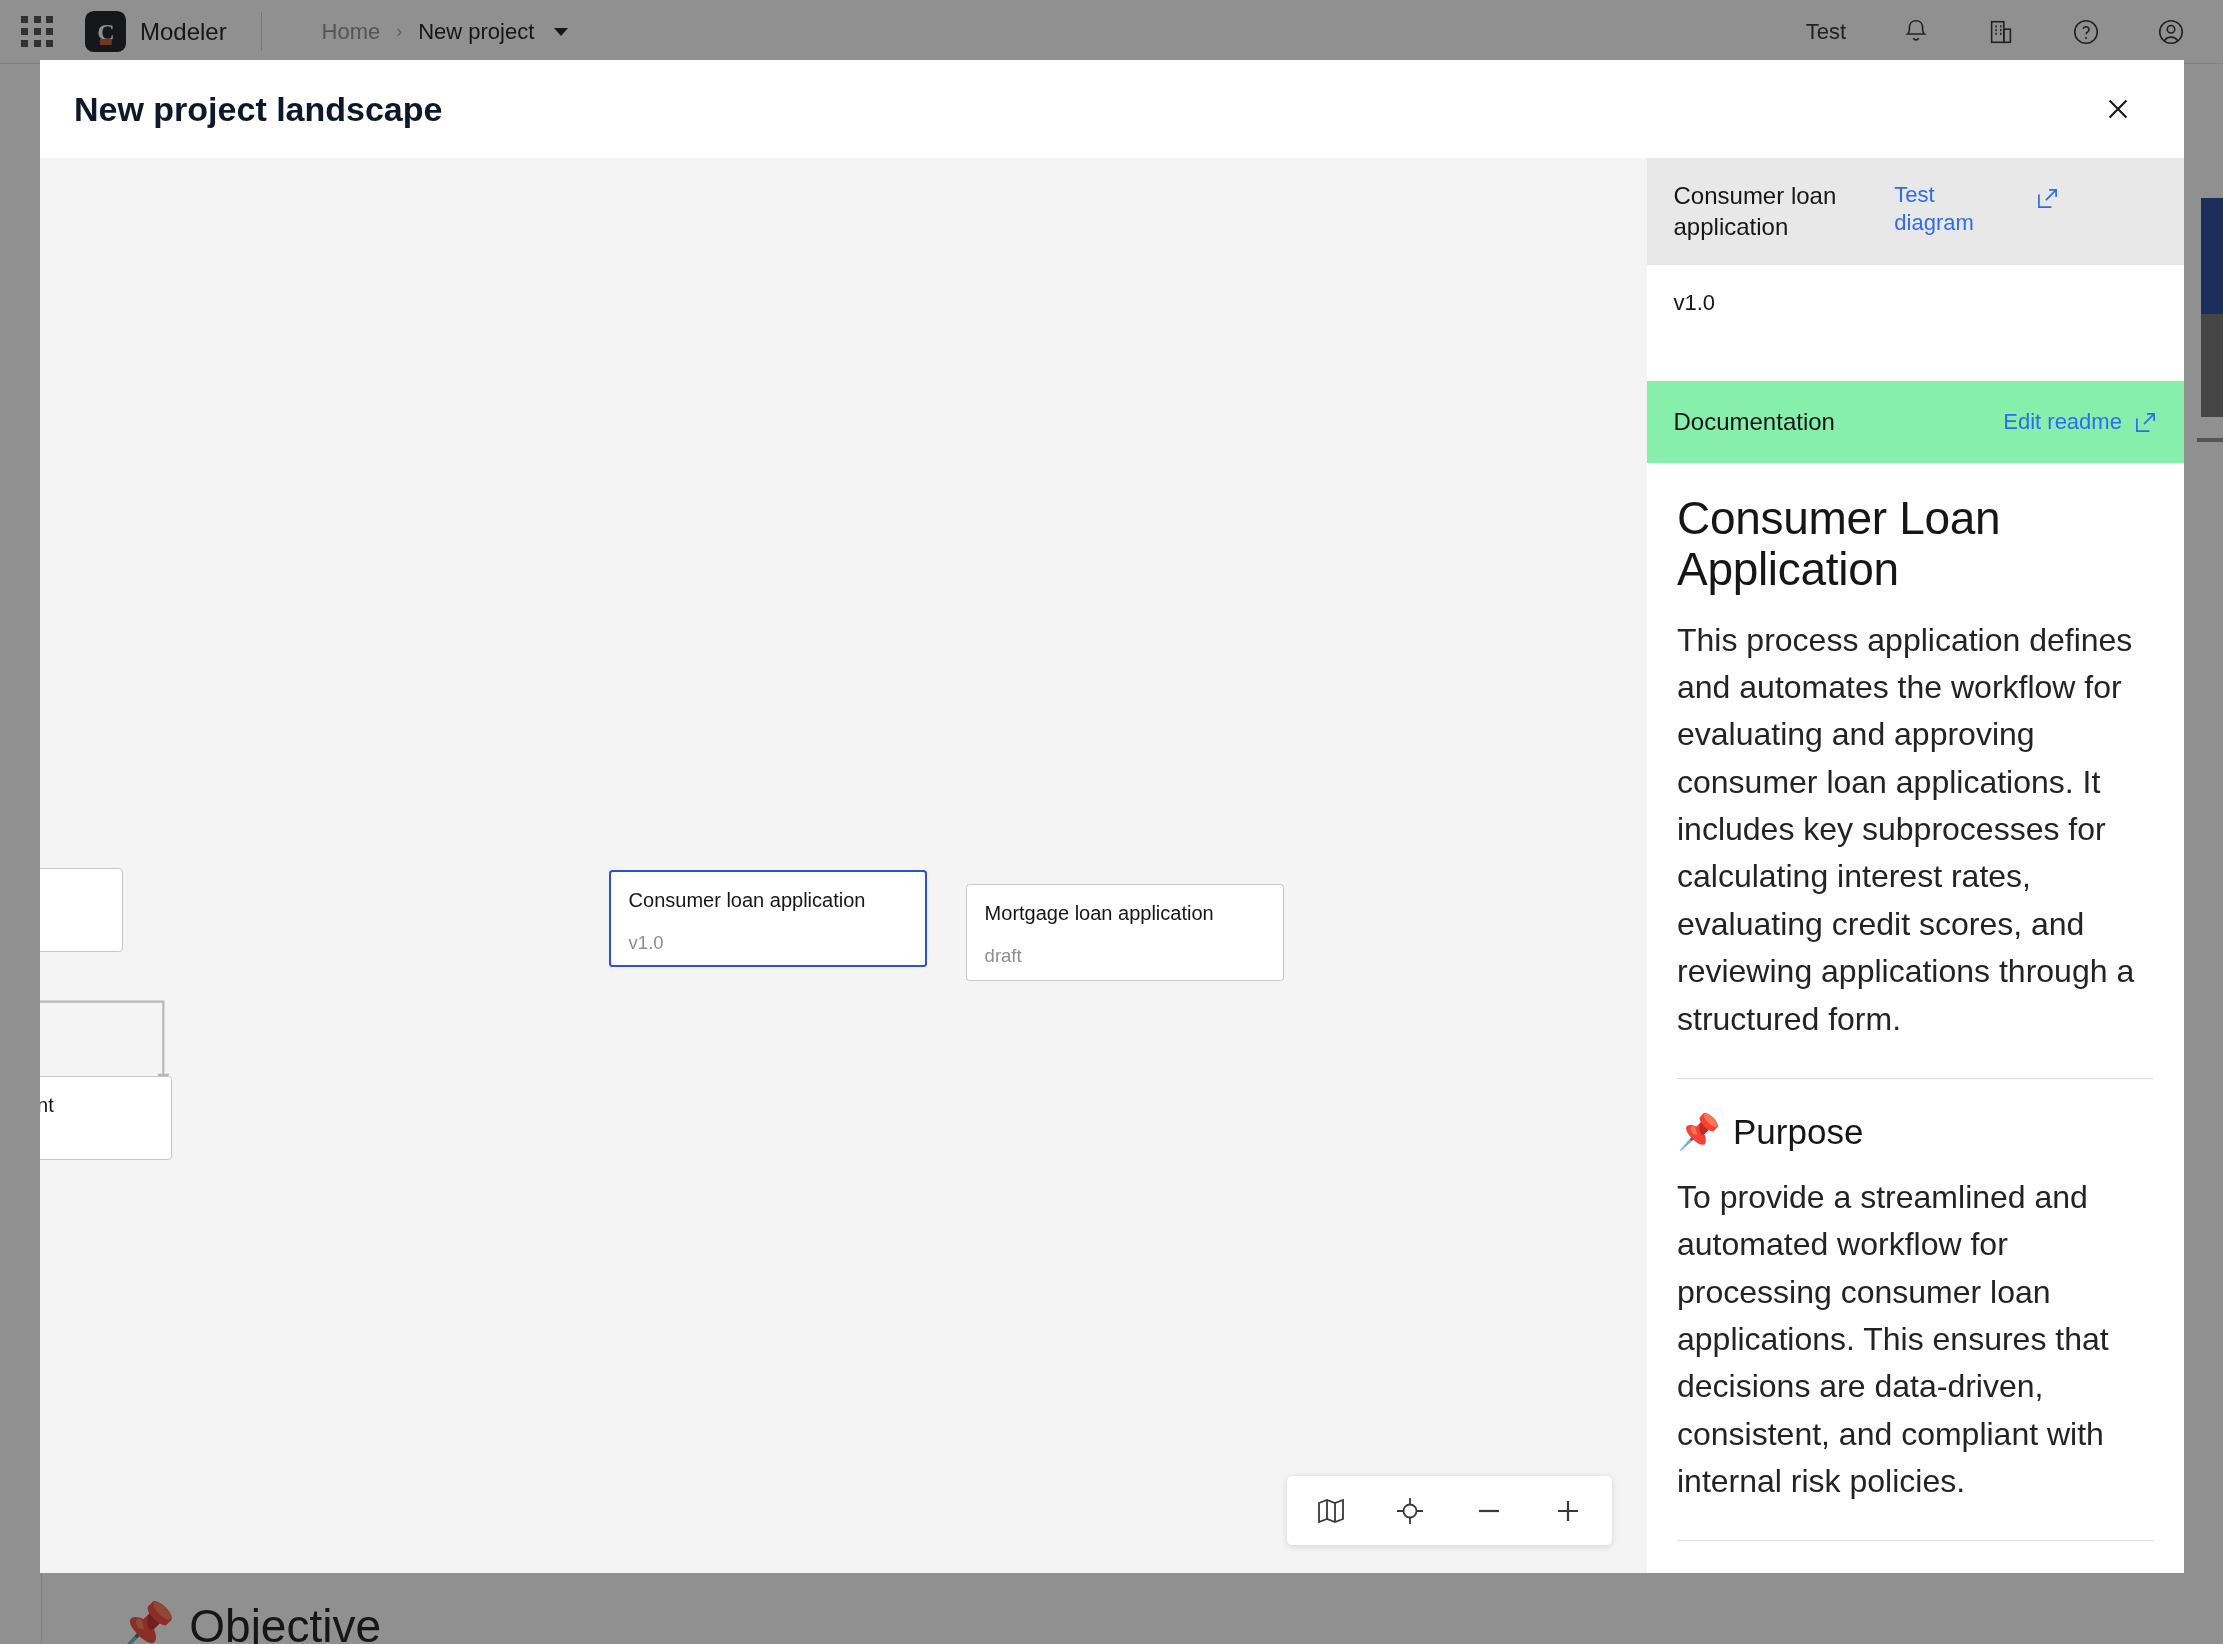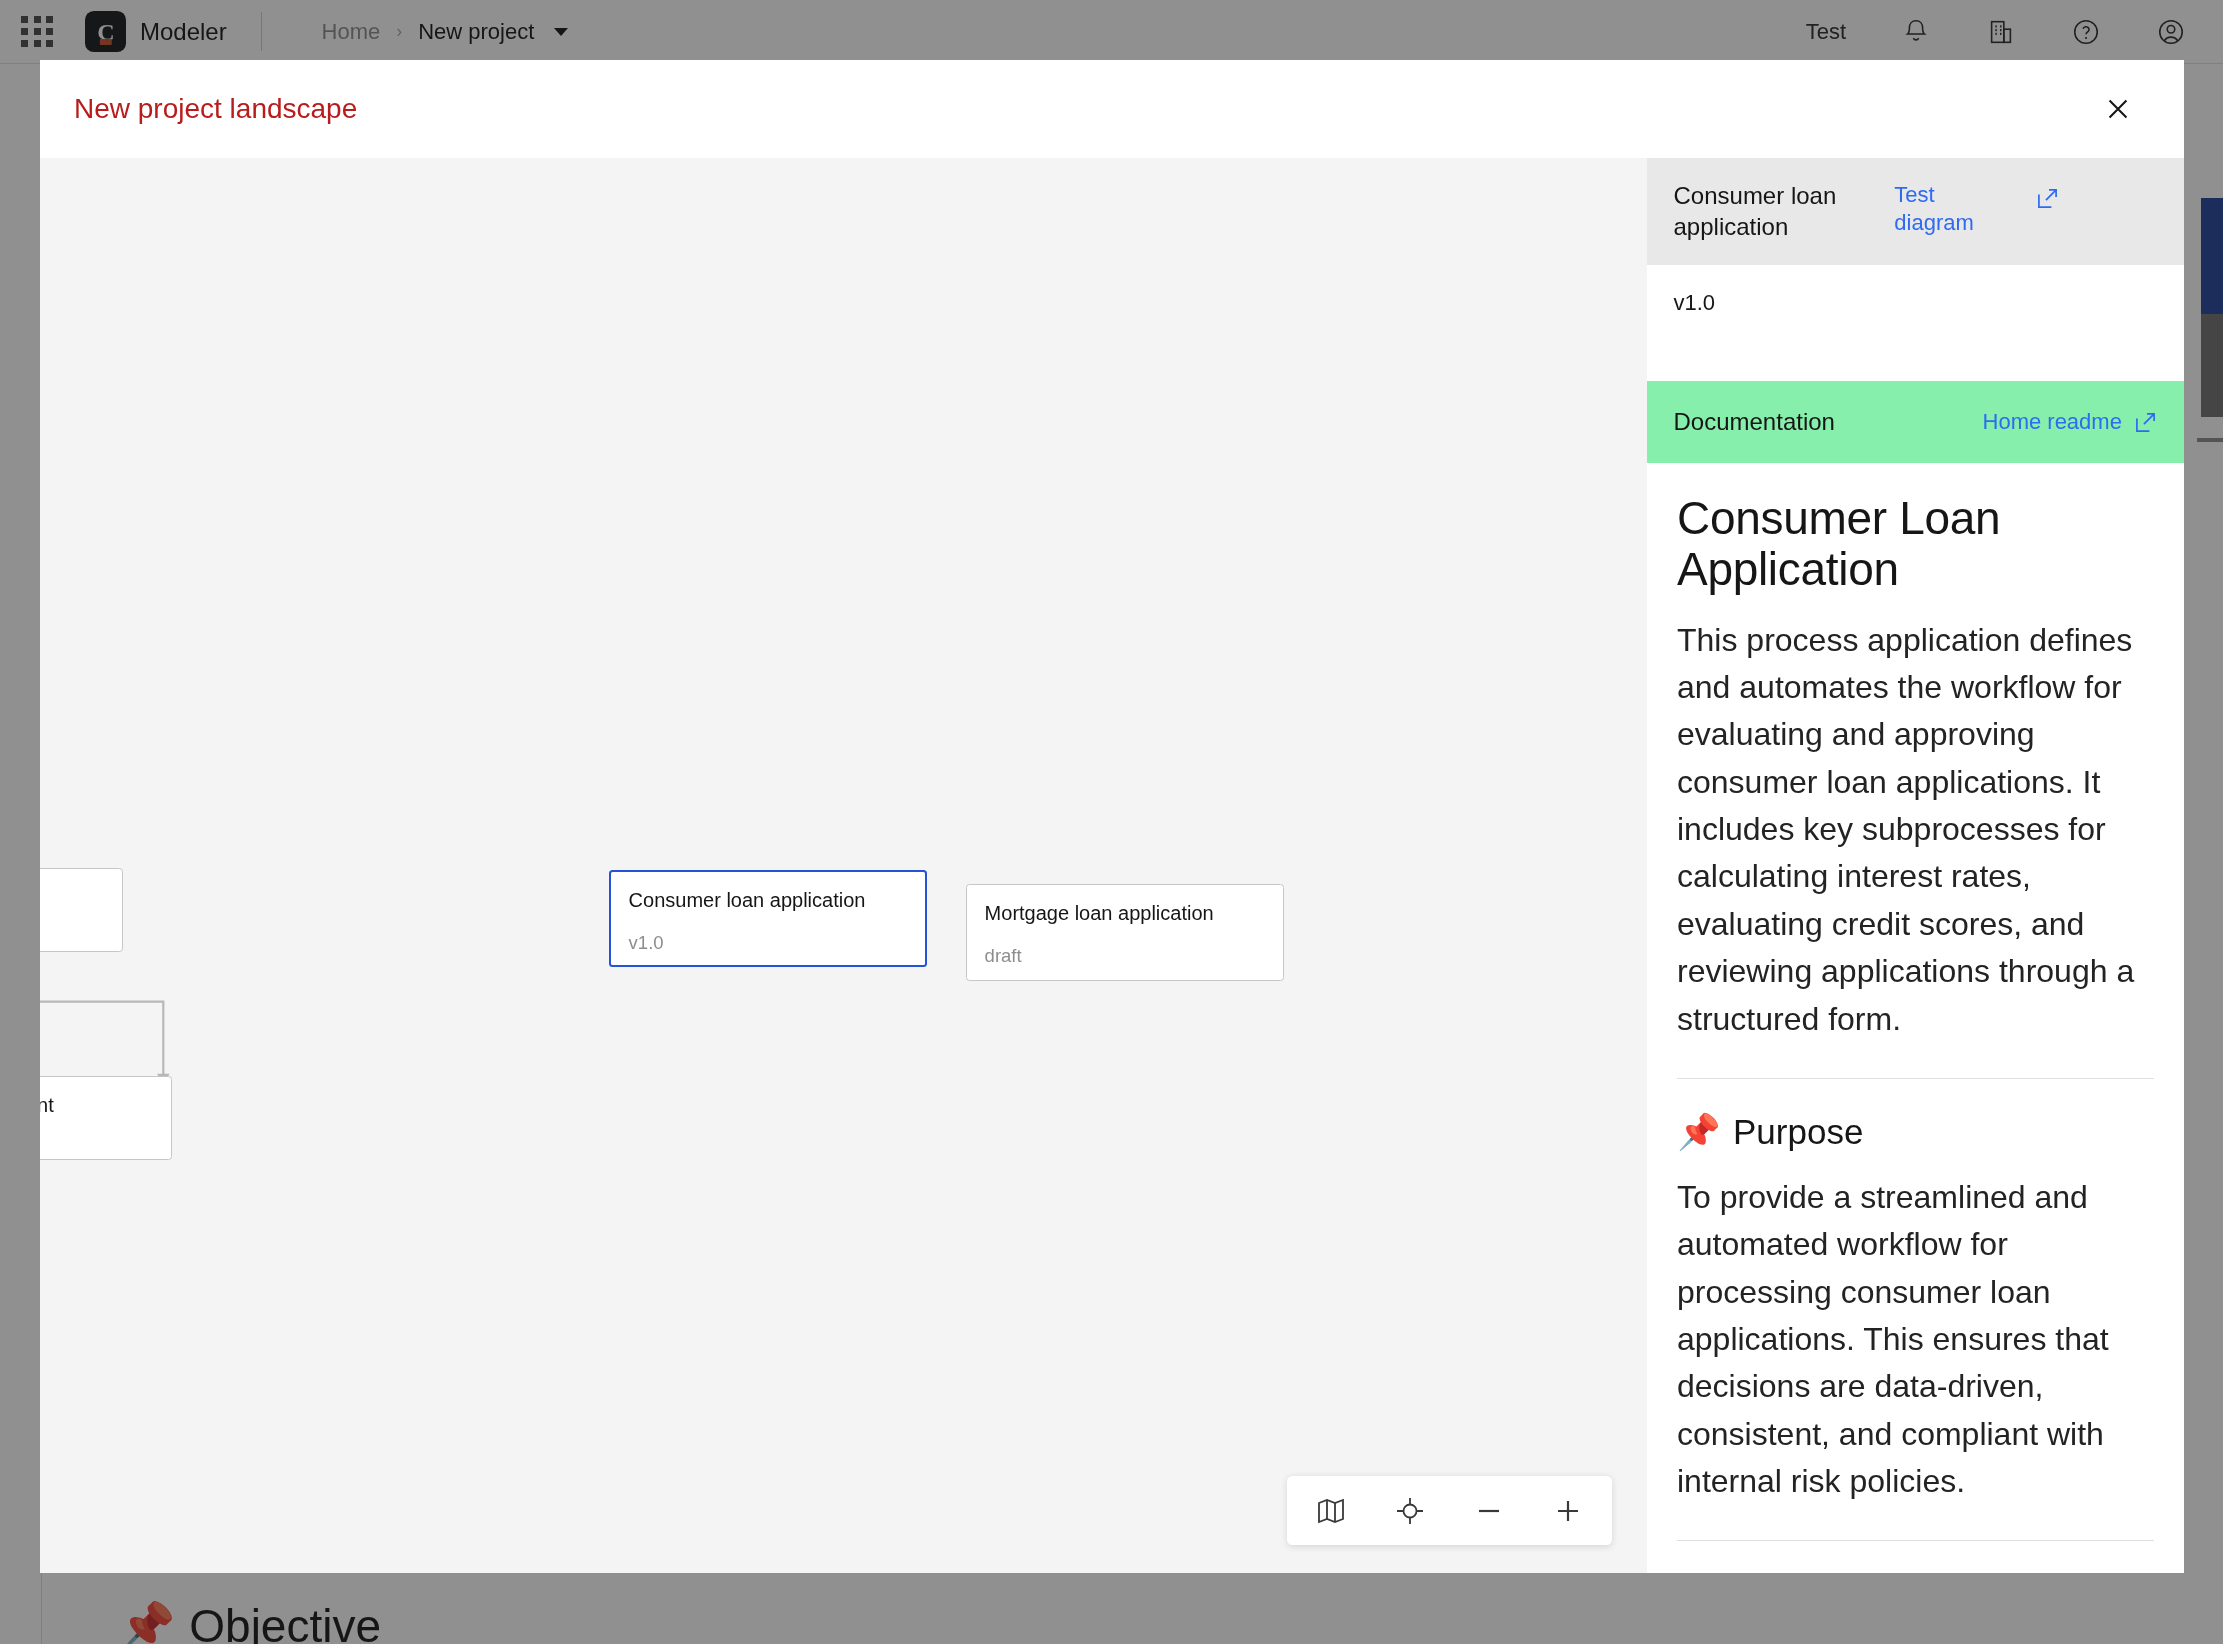--- a/index.html
+++ b/index.html
@@ -78,21 +78,21 @@
 
   
   .modal {
     position: absolute; left: 40px; top: 60px; width: 2144px; height: 1513px;
     background: #ffffff; display: flex; flex-direction: column; overflow: hidden;
   }
   .modal-head {
     height: 98px; flex: 0 0 98px; display: flex; align-items: center;
     padding: 0 34px 0 34px; background: #ffffff;
   }
-  .modal-title { font-size: 28px; color: #b91c1c; font-weight: 400; }
+  .modal-title { font-size: 34px; color: #0f172a; font-weight: 700; }
   .modal-close {
     margin-left: auto; width: 64px; height: 64px; display: flex;
     align-items: center; justify-content: center; cursor: pointer; background: none; border: none;
   }
 
   .modal-body { flex: 1; display: flex; min-height: 0; }
 
   
   .canvas { position: relative; flex: 1; background: #f4f4f4; overflow: hidden; }
 
@@ -313,21 +313,21 @@
           <path d="M14 18 L27 5 M18 5 H27 V14"></path>
         </svg>
       </div>
 
       <div class="side-version-wrap">
         <div class="side-version">v1.0</div>
       </div>
 
       <div class="side-head2">
         <div class="side-head2-title">Documentation</div>
-        <button class="side-link" style="max-width:none;text-align:right;">Home readme</button>
+        <button class="side-link" style="max-width:none;text-align:right;">Edit readme</button>
         <svg class="side-link-ico" viewBox="0 0 32 32" fill="none" stroke="currentColor" stroke-width="2.2" style="margin-top:0;margin-left:10.6px;">
           <path d="M5 11 V27 H21"></path>
           <path d="M14 18 L27 5 M18 5 H27 V14"></path>
         </svg>
       </div>
 
       <div class="doc">
         <h1>Consumer Loan Application</h1>
         <p>This process application defines and automates the workflow for evaluating and approving consumer loan applications. It includes key subprocesses for calculating interest rates, evaluating credit scores, and reviewing applications through a structured form.</p>
         <hr>

